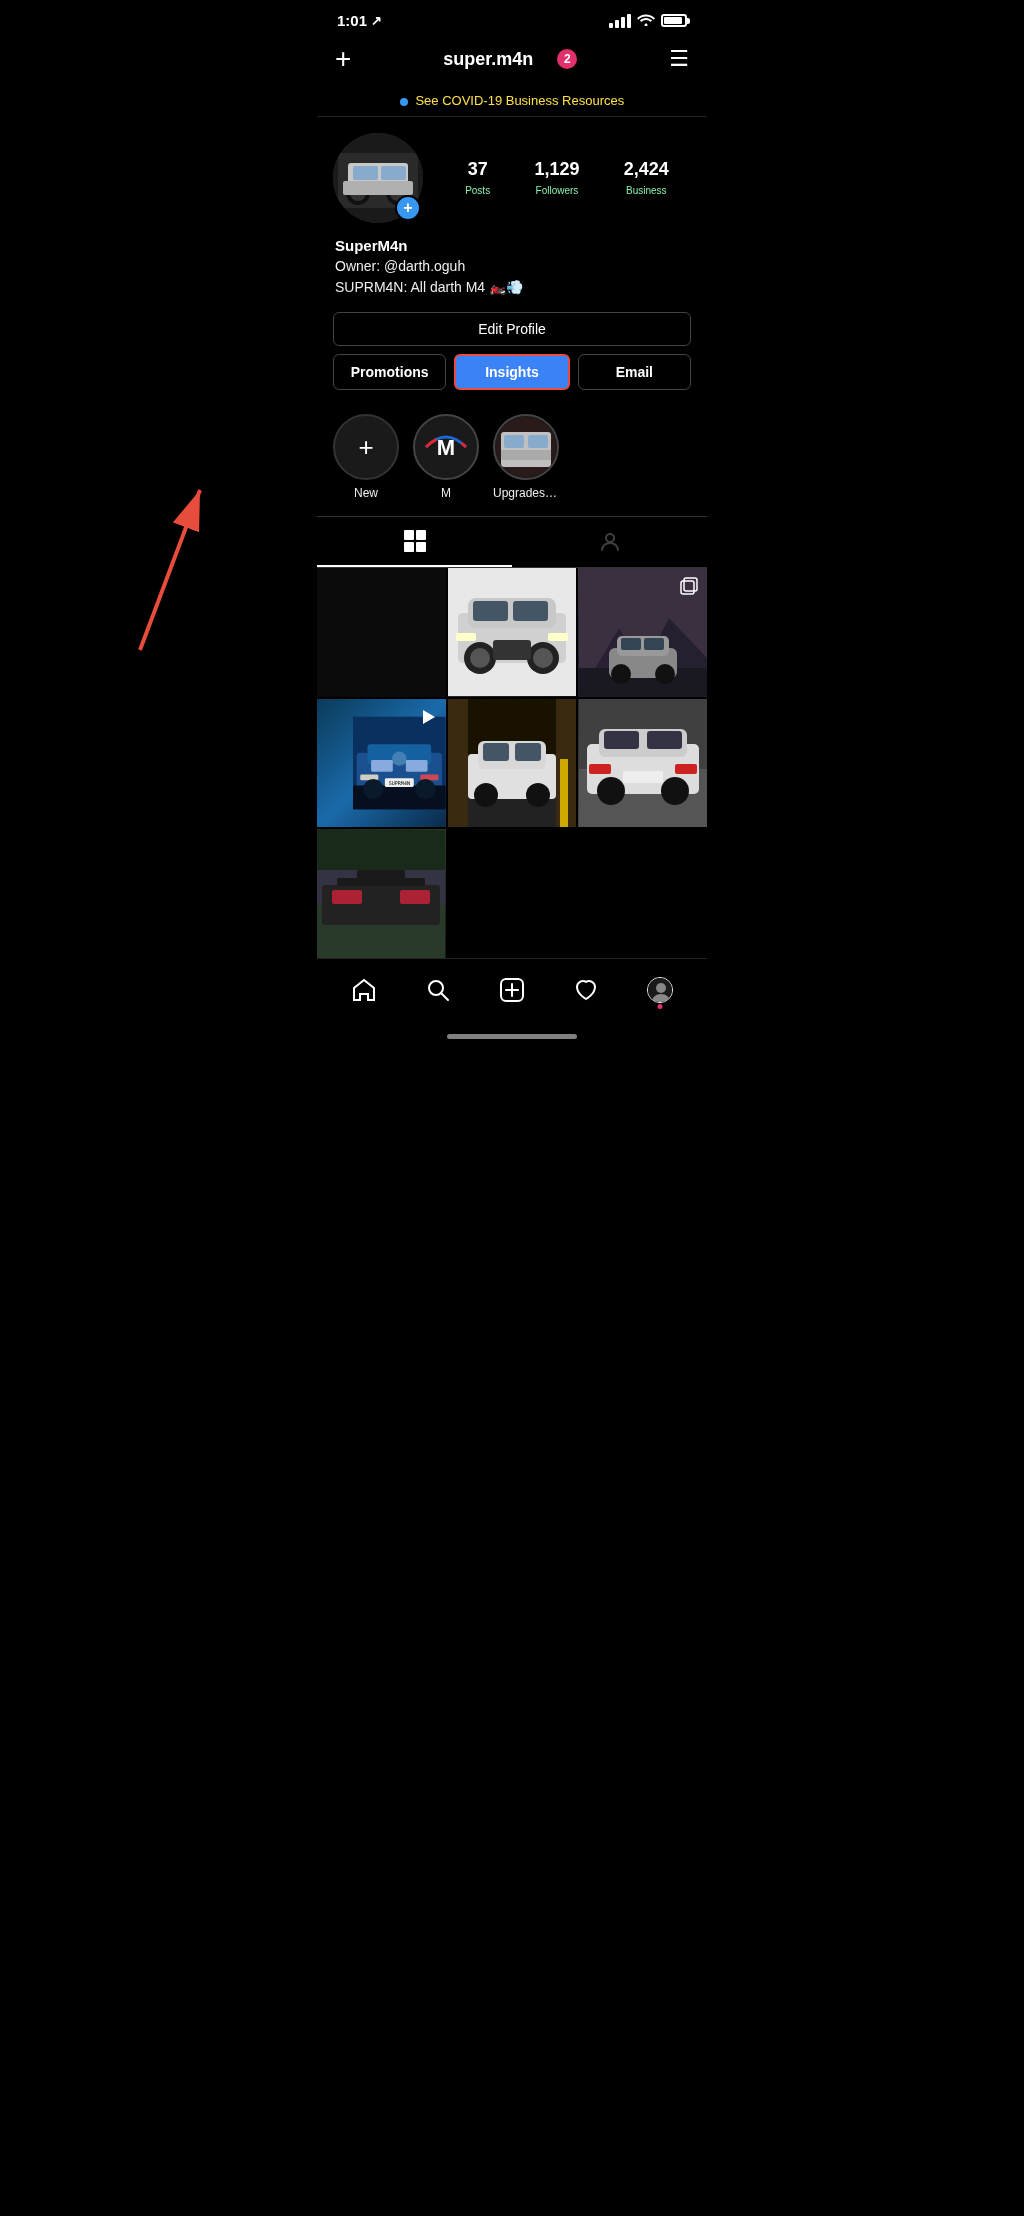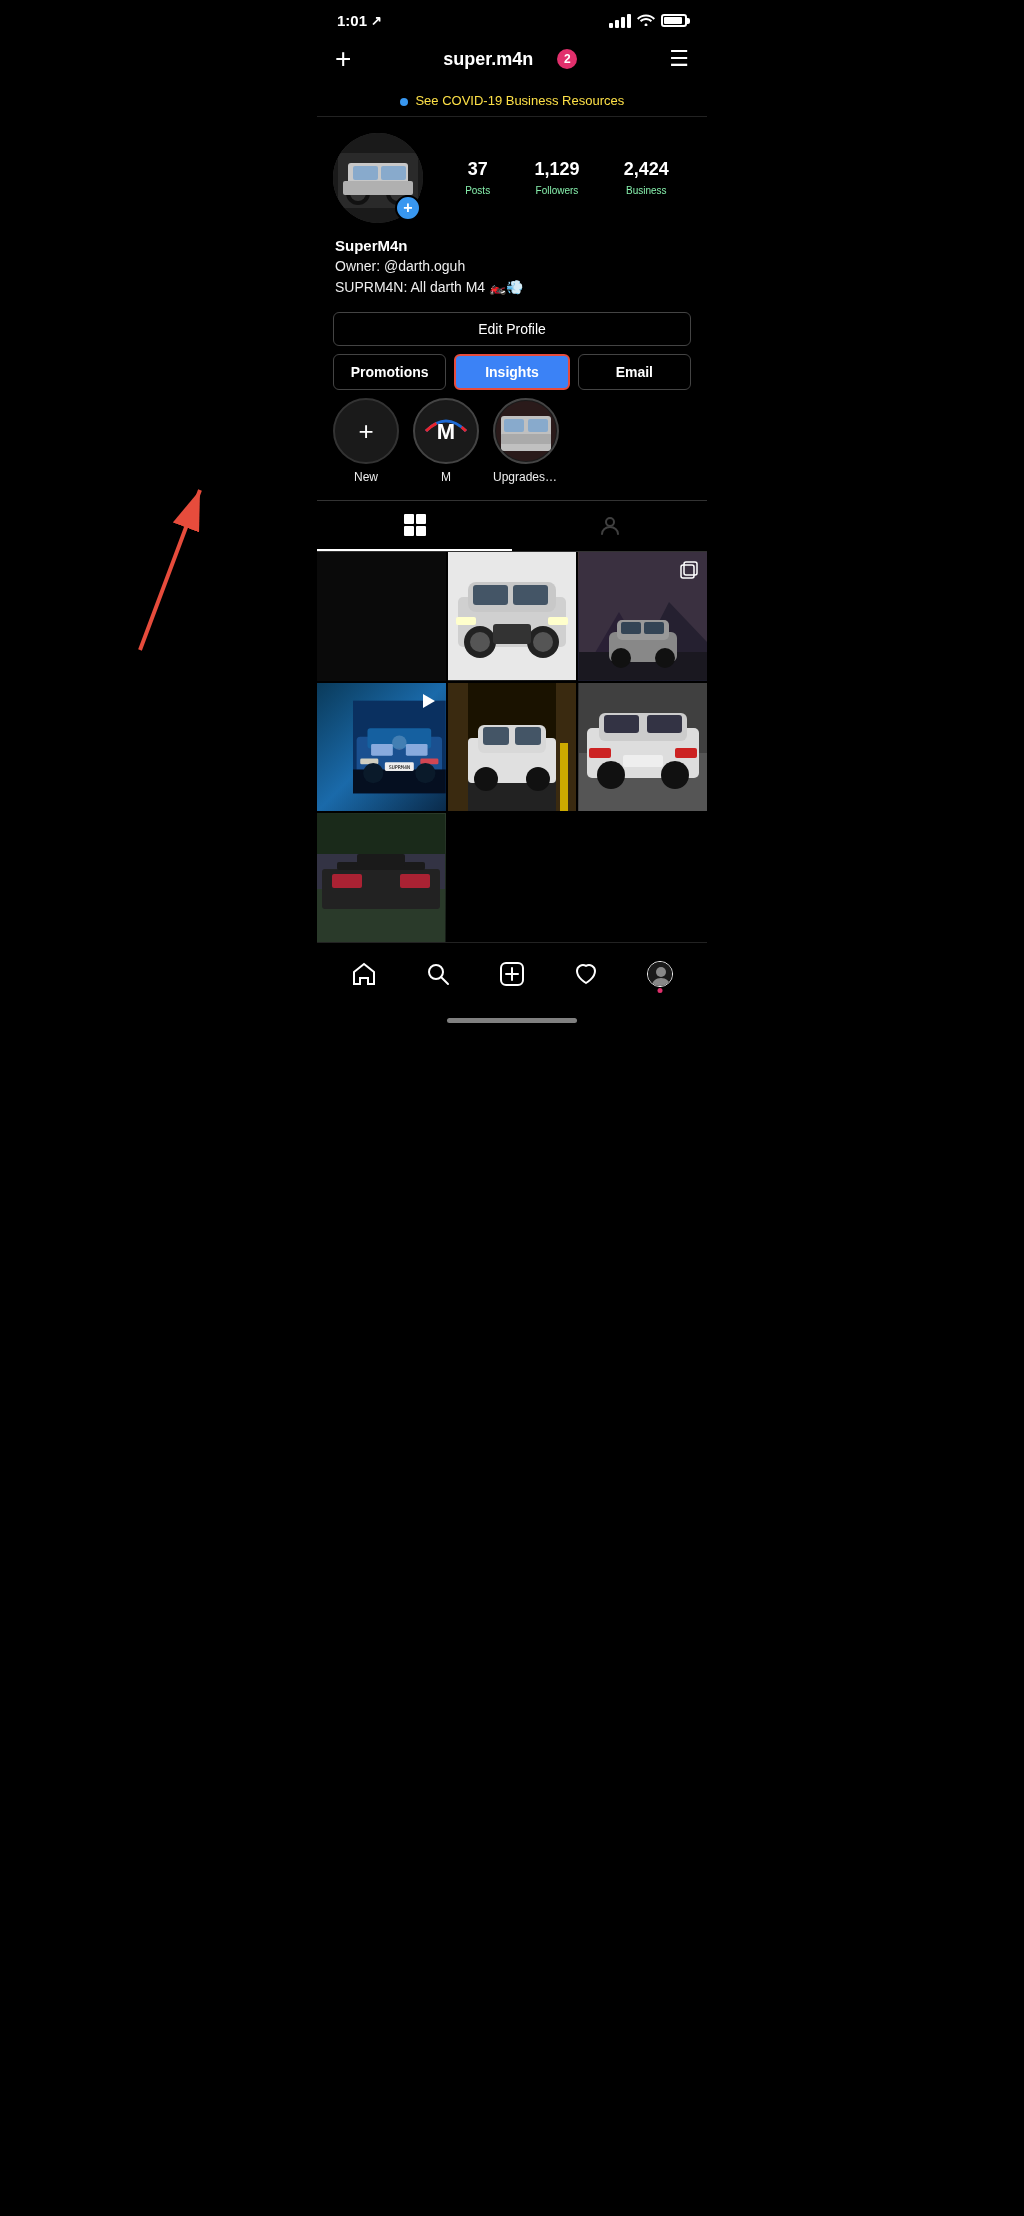--- a/index.html
+++ b/index.html
@@ -181,20 +181,21 @@
     .bio-line {
       font-size: 14px;
       color: #eee;
       line-height: 1.5;
     }
 
     
     .action-buttons {
       display: flex;
       gap: 8px;
+      margin-bottom: 16px;
     }
     .btn-full {
       width: 100%;
       padding: 8px;
       background: #000;
       border: 1px solid #444;
       border-radius: 6px;
       color: #fff;
       font-size: 14px;
       font-weight: 400;

